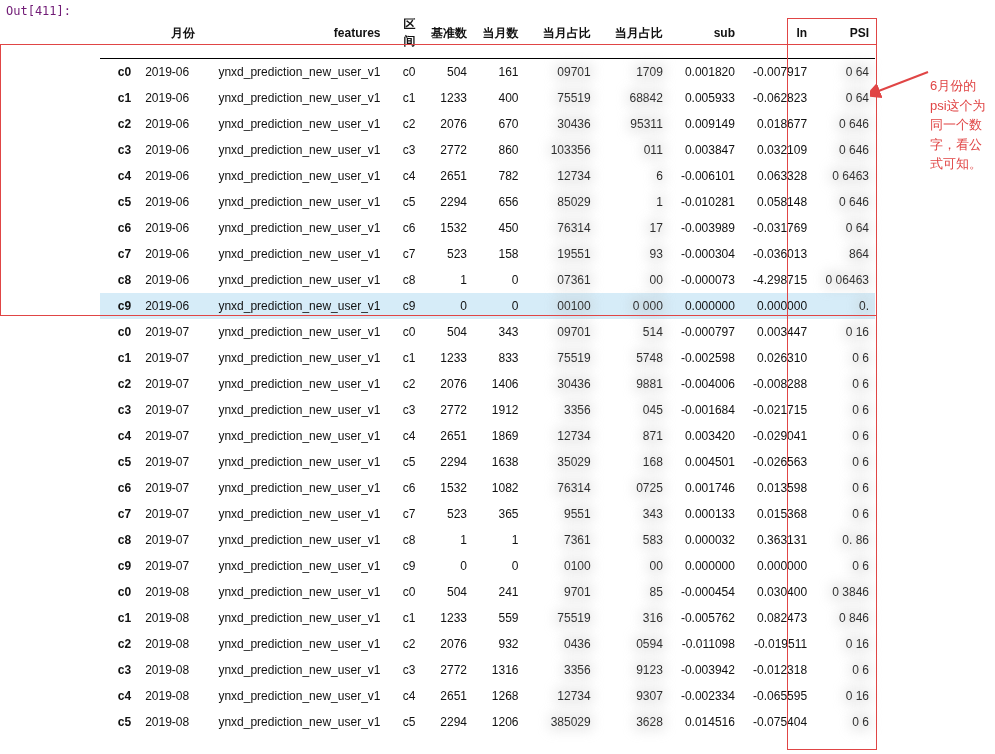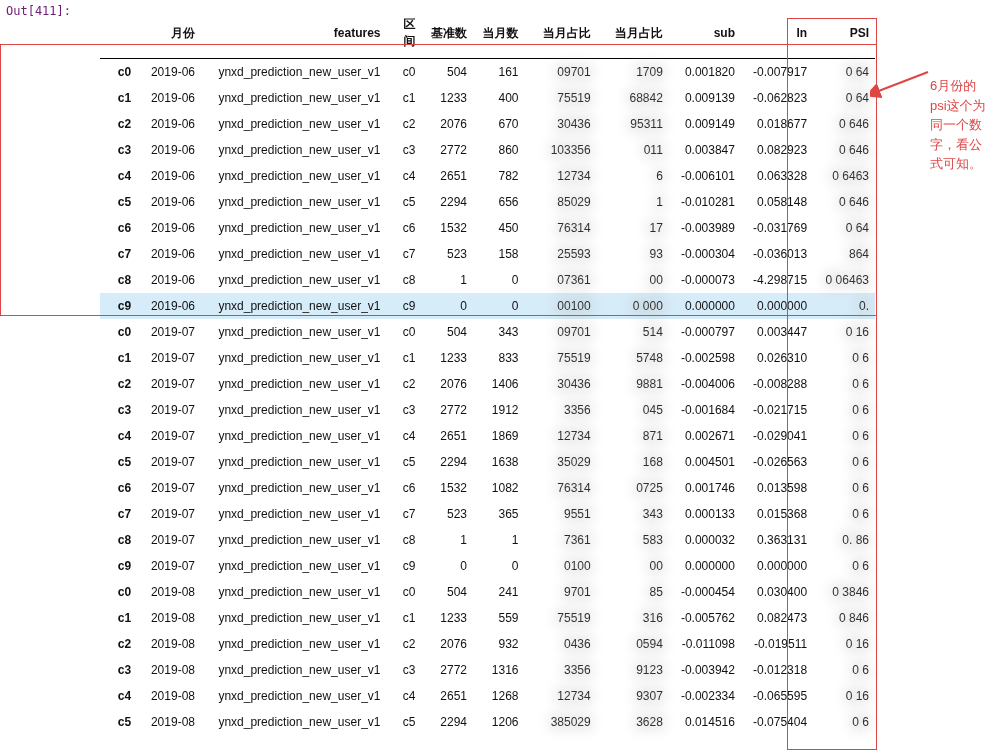--- a/index.html
+++ b/index.html
@@ -56,21 +56,21 @@
   tbody tr {
     border-bottom: 0;
   }
   tr.highlight {
     background: #d6ecf8;
   }
   td.features {
     font-family: inherit;
     margin-top: 24px;
   }
-  td.month { text-align: right; }
+  td.month { text-align: left; }
   
   col.cidx   { width: 38px; }
   col.cmonth { width: 60px; }
   col.cfeat  { width: 180px; }
   col.cqj    { width: 34px; }
   col.cjzs   { width: 50px; }
   col.cdys   { width: 50px; }
   col.cjzzb  { width: 70px; }
   col.cdyzb  { width: 70px; }
   col.csub   { width: 70px; }
@@ -182,21 +182,21 @@
         </tr>
         <tr>
           <th class="rowidx">c1</th>
           <td class="month">2019-06</td>
           <td class="features">ynxd_prediction_new_user_v1</td>
           <td>c1</td>
           <td>1233</td>
           <td>400</td>
           <td><span class="smudge">75519</span></td>
           <td><span class="smudge">68842</span></td>
-          <td>0.009139</td>
+          <td>0.005933</td>
           <td>-0.062823</td>
           <td><span class="smudge">0    64</span></td>
         </tr>
         <tr>
           <th class="rowidx">c2</th>
           <td class="month">2019-06</td>
           <td class="features">ynxd_prediction_new_user_v1</td>
           <td>c2</td>
           <td>2076</td>
           <td>670</td>
@@ -209,21 +209,21 @@
         <tr>
           <th class="rowidx">c3</th>
           <td class="month">2019-06</td>
           <td class="features">ynxd_prediction_new_user_v1</td>
           <td>c3</td>
           <td>2772</td>
           <td>860</td>
           <td><span class="smudge">103356</span></td>
           <td><span class="smudge">011</span></td>
           <td>0.003847</td>
-          <td>0.082923</td>
+          <td>0.032109</td>
           <td><span class="smudge">0    646</span></td>
         </tr>
         <tr>
           <th class="rowidx">c4</th>
           <td class="month">2019-06</td>
           <td class="features">ynxd_prediction_new_user_v1</td>
           <td>c4</td>
           <td>2651</td>
           <td>782</td>
           <td><span class="smudge">12734</span></td>
@@ -258,21 +258,21 @@
           <td>-0.031769</td>
           <td><span class="smudge">0    64</span></td>
         </tr>
         <tr>
           <th class="rowidx">c7</th>
           <td class="month">2019-06</td>
           <td class="features">ynxd_prediction_new_user_v1</td>
           <td>c7</td>
           <td>523</td>
           <td>158</td>
-          <td><span class="smudge">25593</span></td>
+          <td><span class="smudge">19551</span></td>
           <td><span class="smudge">93</span></td>
           <td>-0.000304</td>
           <td>-0.036013</td>
           <td><span class="smudge">    864</span></td>
         </tr>
         <tr>
           <th class="rowidx">c8</th>
           <td class="month">2019-06</td>
           <td class="features">ynxd_prediction_new_user_v1</td>
           <td>c8</td>
@@ -351,21 +351,21 @@
         </tr>
         <tr>
           <th class="rowidx">c4</th>
           <td class="month">2019-07</td>
           <td class="features">ynxd_prediction_new_user_v1</td>
           <td>c4</td>
           <td>2651</td>
           <td>1869</td>
           <td><span class="smudge">12734</span></td>
           <td><span class="smudge">871</span></td>
-          <td>0.002671</td>
+          <td>0.003420</td>
           <td>-0.029041</td>
           <td><span class="smudge">0    6</span></td>
         </tr>
         <tr>
           <th class="rowidx">c5</th>
           <td class="month">2019-07</td>
           <td class="features">ynxd_prediction_new_user_v1</td>
           <td>c5</td>
           <td>2294</td>
           <td>1638</td>

